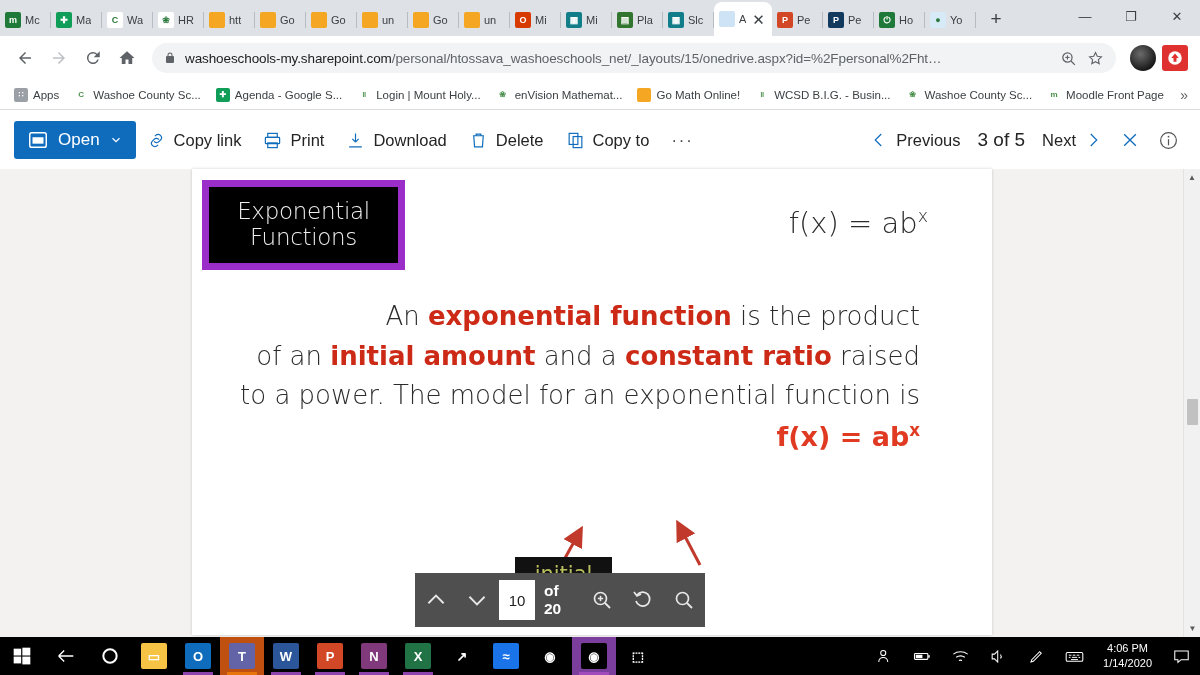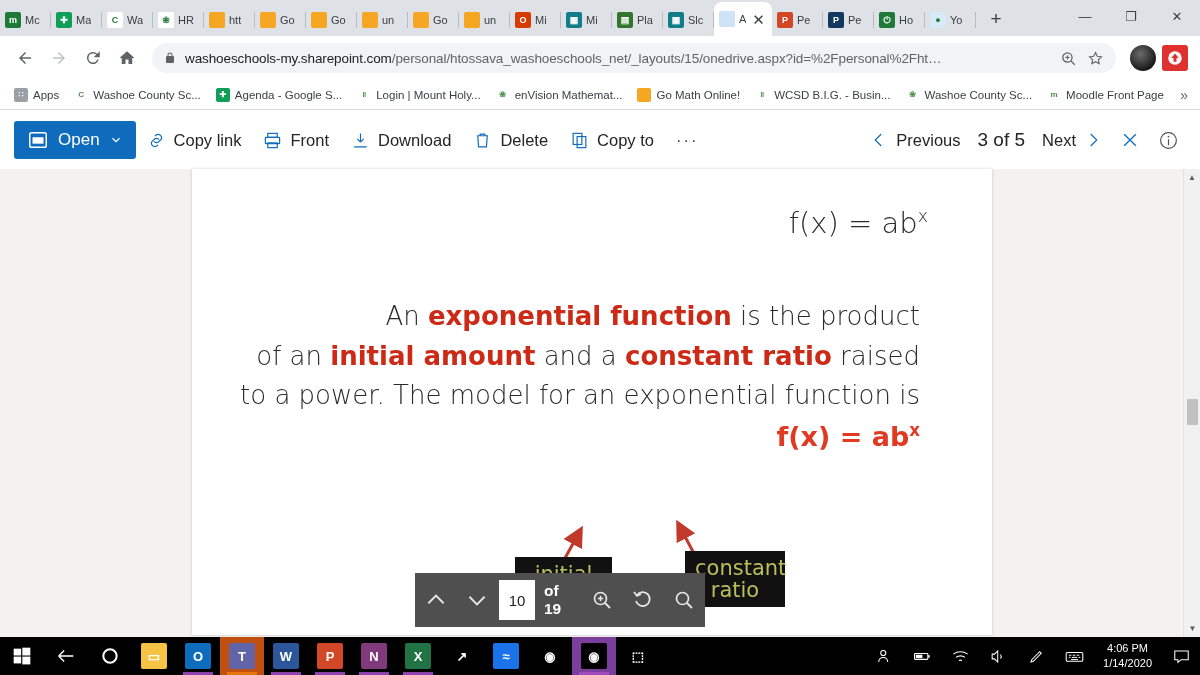--- a/index.html
+++ b/index.html
@@ -442,21 +442,21 @@
           <path d="M15 11a4 4 0 0 0-6-.5l-2 2a4 4 0 0 0 6 6l1-1" fill="none" stroke="#0f6cbd" stroke-width="1.5"></path>
         </svg>
       <span>Copy link</span>
     </div>
     <div class="cmd">
       <svg width="19" height="19" viewBox="0 0 24 24">
           <rect x="6" y="3" width="12" height="5" fill="none" stroke="#0f6cbd" stroke-width="1.5"></rect>
           <rect x="3" y="8" width="18" height="8" rx="1" fill="none" stroke="#0f6cbd" stroke-width="1.5"></rect>
           <rect x="6" y="15" width="12" height="6" fill="none" stroke="#0f6cbd" stroke-width="1.5"></rect>
         </svg>
-      <span>Front</span>
+      <span>Print</span>
     </div>
     <div class="cmd">
       <svg width="19" height="19" viewBox="0 0 24 24">
           <path d="M12 3v11m0 0l-4-4m4 4l4-4M4 20h16" fill="none" stroke="#0f6cbd" stroke-width="1.5"></path>
         </svg>
       <span>Download</span>
     </div>
     <div class="cmd">
       <svg width="19" height="19" viewBox="0 0 24 24">
           <path d="M5 6h14M9 6V4h6v2M6 6l1 14h10l1-14" fill="none" stroke="#0f6cbd" stroke-width="1.5"></path>
@@ -502,20 +502,26 @@
             <path d="M12 10.5v7" stroke="#555" stroke-width="1.4"></path>
           </svg>
       </div>
     </div>
   </div>
 
   <div class="viewer">
     <div class="page-canvas">
       <div class="slide">
 
+        <div class="title-box">
+          <div class="title-inner">
+            <div>Exponential</div>
+            <div>Functions</div>
+          </div>
+        </div>
 
         <div class="hdr-formula">
           <span>f(x) = ab</span><sup>x</sup>
         </div>
 
         <div class="body-text">
           <div>
             <span>An </span><span class="red">exponential function</span><span> is the product</span>
           </div>
           <div>
@@ -535,24 +541,20 @@
             </marker>
           </defs>
           <line x1="367" y1="400" x2="388" y2="362" stroke="#c0392b" stroke-width="3" marker-end="url(#ah)"></line>
           <line x1="508" y1="396" x2="487" y2="356" stroke="#c0392b" stroke-width="3" marker-end="url(#ah)"></line>
         </svg>
 
         <div class="label-chip" id="label-amount">
           <div>initial</div>
           <div>amount</div>
         </div>
-        <div class="label-chip" id="label-ratio">
-          <div>constant</div>
-          <div>ratio</div>
-        </div>
 
       </div>
     </div>
 
     <div class="vscroll">
       <div class="arrow">▲</div>
       <div class="thumb"></div>
       <div class="arrow bot">▼</div>
     </div>
   </div>
@@ -564,21 +566,21 @@
         </svg>
     </div>
     <div class="fb-btn">
       <svg width="26" height="26" viewBox="0 0 24 24">
           <path d="M5 9l7 7 7-7" fill="none" stroke="#e8e8e8" stroke-width="1.7"></path>
         </svg>
     </div>
     <div class="pageinput">
       <span>10</span>
     </div>
-    <div class="pageof">of 19</div>
+    <div class="pageof">of 20</div>
     <div class="fb-btn">
       <svg width="24" height="24" viewBox="0 0 24 24">
           <circle cx="10.5" cy="10.5" r="6" fill="none" stroke="#e8e8e8" stroke-width="1.7"></circle>
           <line x1="15" y1="15" x2="20" y2="20" stroke="#e8e8e8" stroke-width="1.8"></line>
           <line x1="7.8" y1="10.5" x2="13.2" y2="10.5" stroke="#e8e8e8" stroke-width="1.5"></line>
           <line x1="10.5" y1="7.8" x2="10.5" y2="13.2" stroke="#e8e8e8" stroke-width="1.5"></line>
         </svg>
     </div>
     <div class="fb-btn">
       <svg width="24" height="24" viewBox="0 0 24 24">

